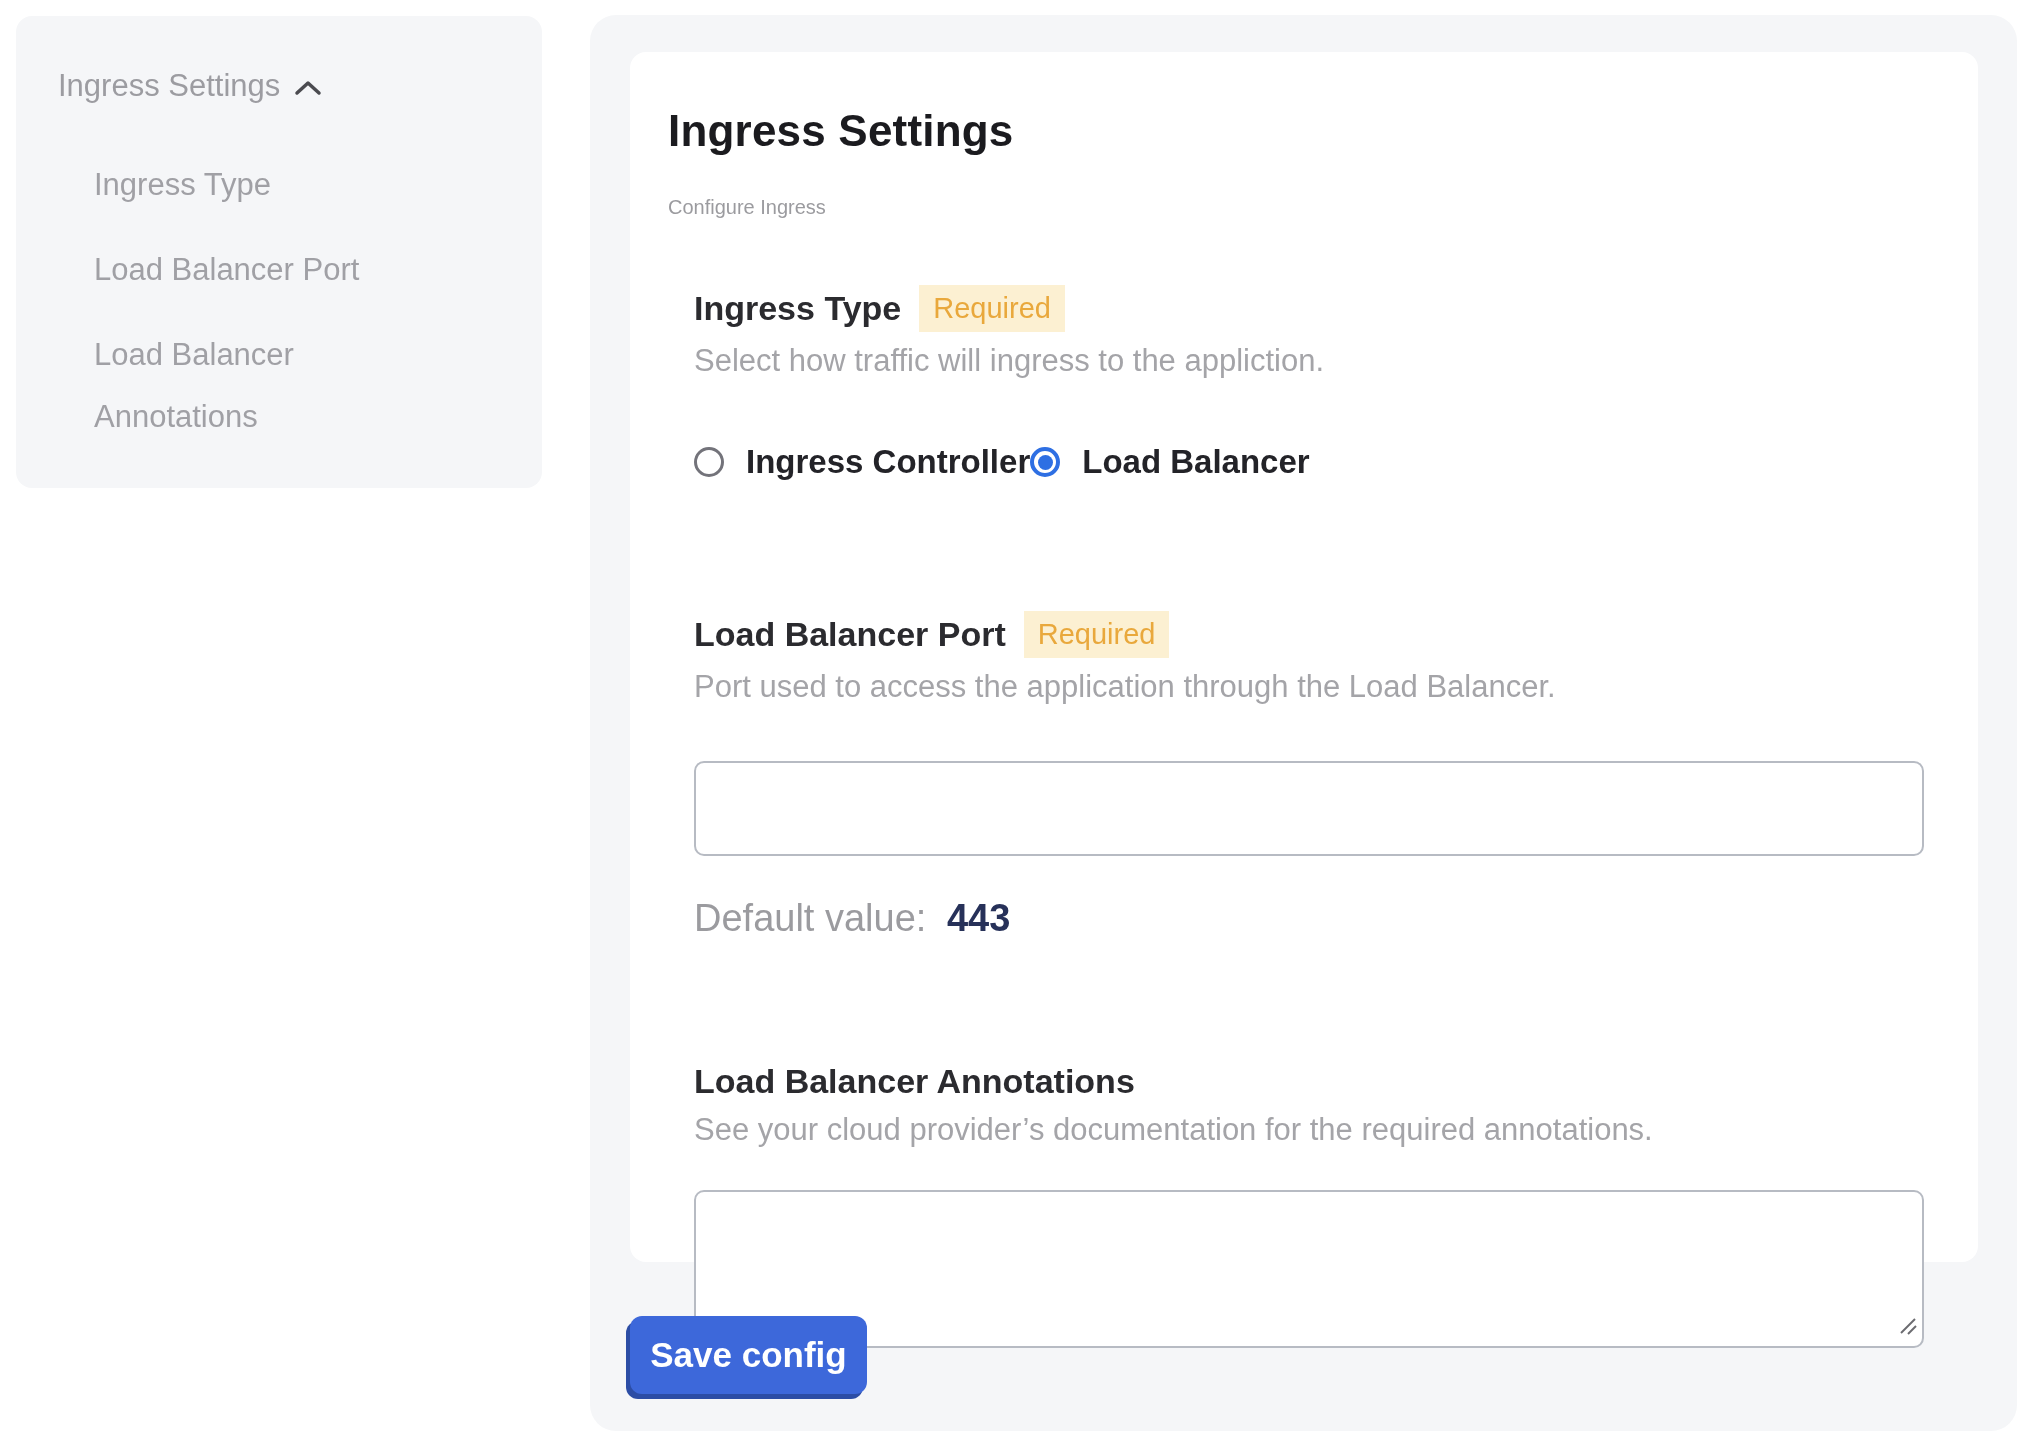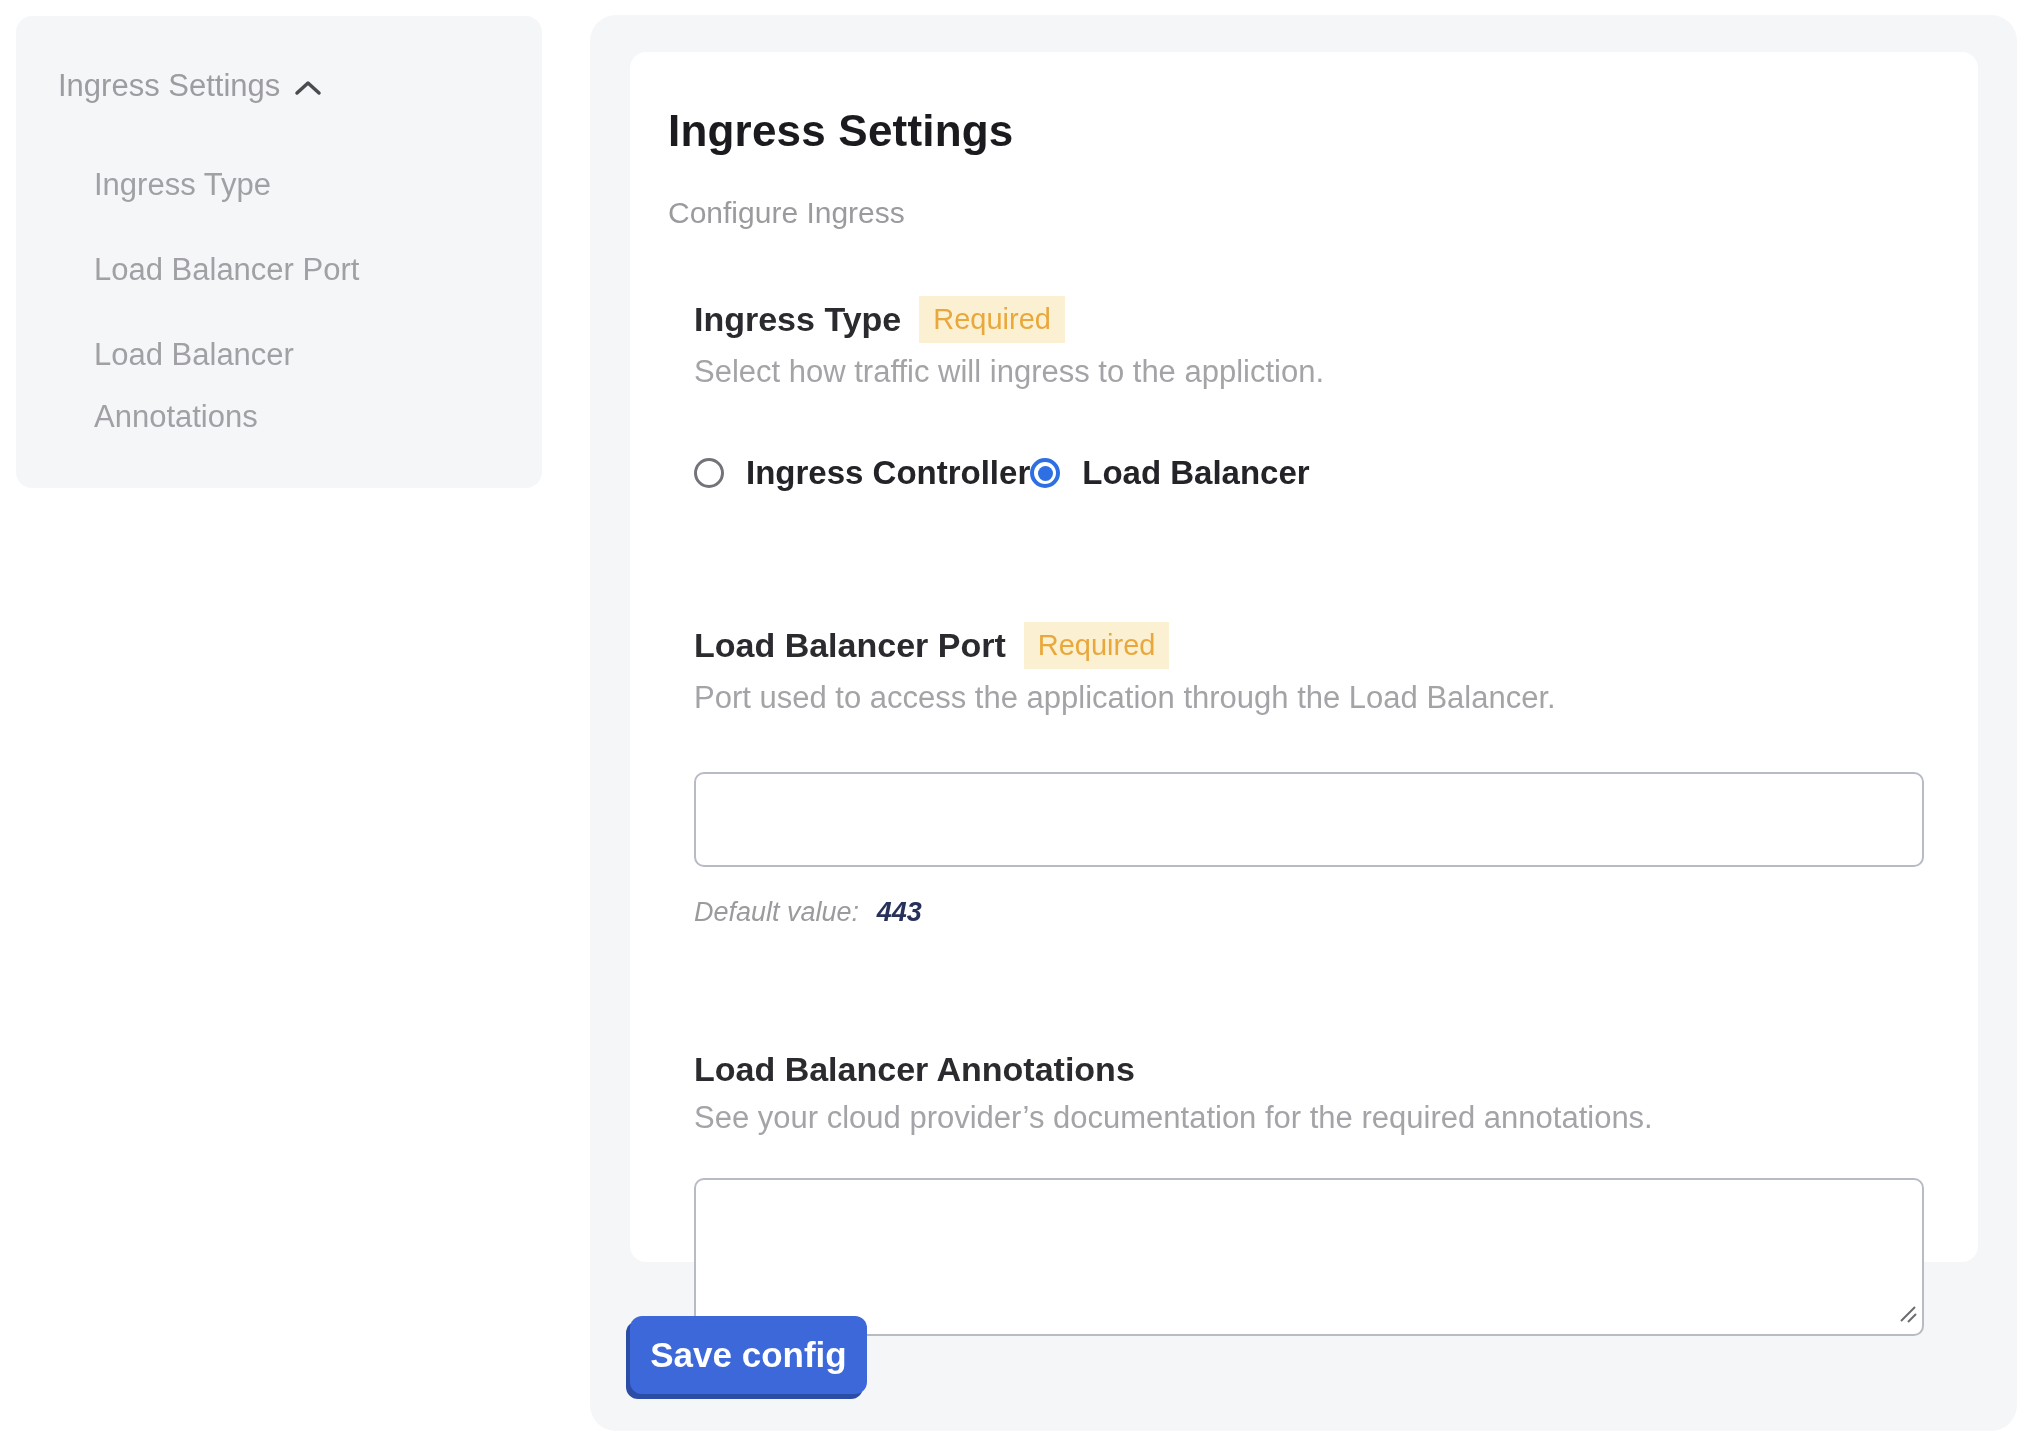--- a/index.html
+++ b/index.html
@@ -48,21 +48,21 @@
     width: 1348px; height: 1210px;
     background: #ffffff;
     border-radius: 16px;
     padding: 54px 54px 0 38px;
   }
   .card h1 {
     margin: 0;
     font-size: 44px; font-weight: 700; color: #1b1b1f;
     letter-spacing: 0.2px;
   }
-  .subtitle { margin-top: 40px; font-size: 30px; color: #9b9b9f; }
+  .subtitle { margin-top: 40px; font-size: 20px; color: #9b9b9f; }
 
   .sections { margin-left: 26px; }
   .section-label-row { display: flex; align-items: center; gap: 18px; }
   .section-label { font-size: 34px; font-weight: 700; color: #2b2b2f; }
   .badge {
     background: #fcf0d2; color: #e9a83c;
     font-size: 29px; padding: 7px 14px; border-radius: 0;
   }
   .desc { margin-top: 11px; font-size: 31px; color: #a4a4a8; }
 
@@ -85,21 +85,21 @@
 
   .section-lb-port { margin-top: 130px; }
   .text-input {
     margin-top: 56px;
     width: 100%; height: 95px;
     border: 2px solid #b7bbc3; border-radius: 10px;
     background: #ffffff; outline: none;
     font-size: 31px; padding: 0 22px;
     font-family: "Liberation Sans", sans-serif;
   }
-  .default-row { margin-top: 30px; font-size: 27px; color: #9b9b9f; font-style: italic; }
+  .default-row { margin-top: 41px; font-size: 38px; color: #9b9b9f; }
   .default-value { color: #273159; font-weight: 700; margin-left: 10px; }
 
   .section-lb-annotations { margin-top: 122px; }
   .textarea-wrap { position: relative; margin-top: 42px; }
   .text-area {
     display: block;
     width: 100%; height: 158px;
     border: 2px solid #b7bbc3; border-radius: 10px;
     background: #ffffff; outline: none; resize: none;
     font-size: 31px; padding: 14px 22px;

